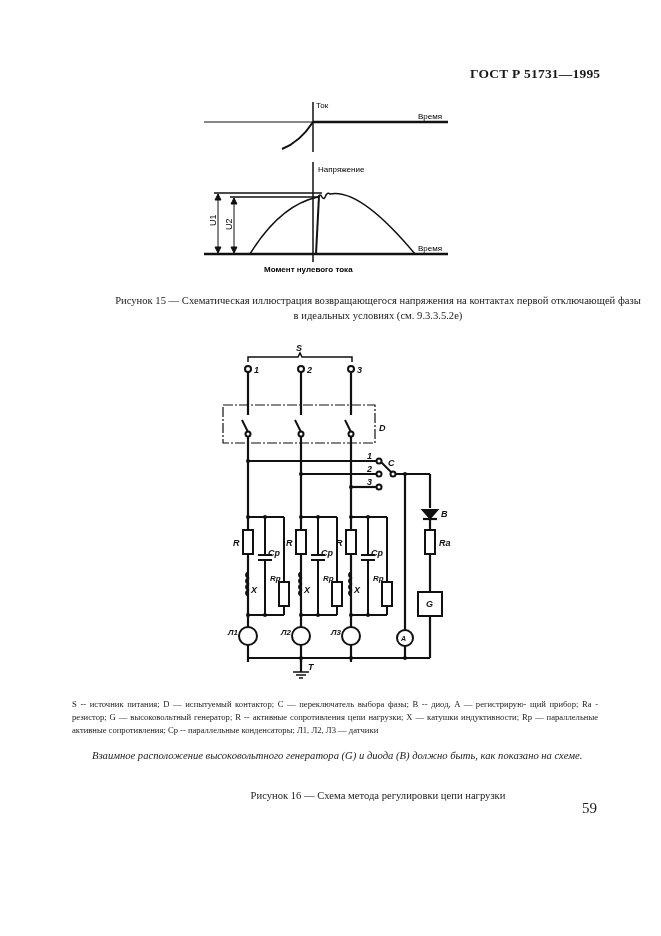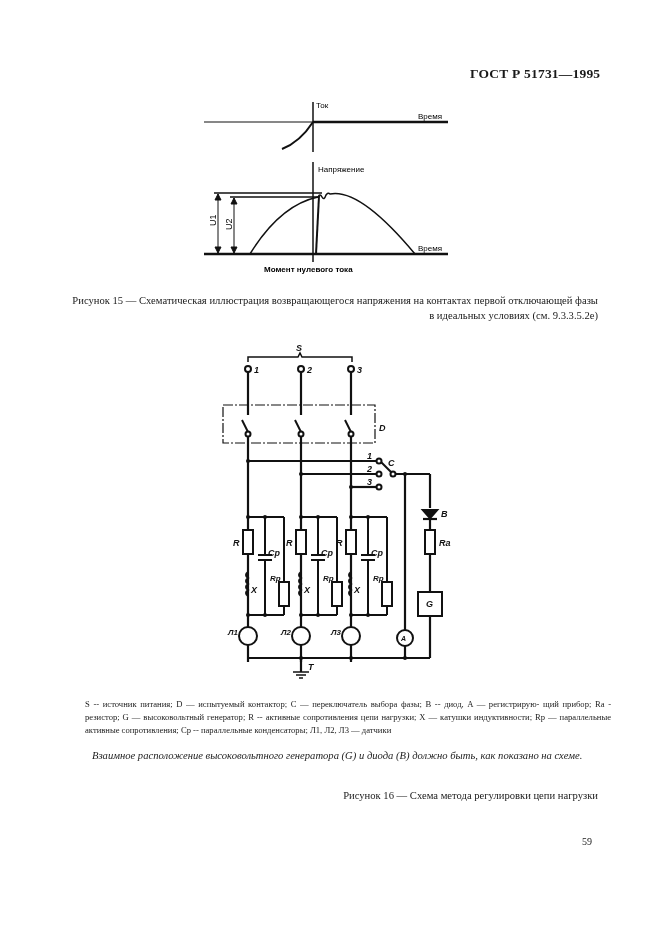--- a/index.html
+++ b/index.html
@@ -1,27 +1,27 @@
 <!DOCTYPE html>
 <html><head>
   <meta charset="utf-8">
   <style>
     html, body { margin: 0; padding: 0; background: #ffffff; }
     body { width: 661px; height: 936px; position: relative; overflow: hidden;
            font-family: "Liberation Serif", "DejaVu Serif", serif; color: #1a1a1a; }
     .header-std { position: absolute; left: 470px; top: 66px; font-weight: bold; font-size: 13.5px; letter-spacing: 0.2px; }
     .fig { position: absolute; left: 0; top: 0; }
     .fig text { font-family: "Liberation Sans", "DejaVu Sans", sans-serif; }
-    .caption { position: absolute; font-size: 10.6px; line-height: 15px; text-align: right; }
+    .caption { position: absolute; font-size: 10.6px; line-height: 15px; text-align: center; margin-left: 43px; }
     .cap15 { left: 72px; top: 293px; width: 526px; }
-    .legend { position: absolute; left: 85px; top: 698px; width: 526px; font-size: 8.6px; line-height: 13px; text-align: justify; color: #222; }
+    .legend { position: absolute; left: 72px; top: 698px; width: 526px; font-size: 8.6px; line-height: 13px; text-align: justify; color: #222; }
     .legend .last { text-align: center; display: block; }
     .para { position: absolute; left: 72px; top: 748px; width: 526px; font-size: 10.6px; line-height: 15px; text-align: justify; text-indent: 20px; font-style: italic; }
     .cap16 { left: 72px; top: 788px; width: 526px; }
-    .pagenum { position: absolute; left: 582px; top: 836px; font-size: 10px; }
+    .pagenum { position: absolute; left: 582px; top: 800px; font-size: 15px; }
   </style>
 </head>
 <body>
 
 <div class="header-std">ГОСТ Р 51731—1995</div>
 
 <svg class="fig" width="661" height="936" xmlns="http://www.w3.org/2000/svg">
   <g stroke="#111" fill="none">
     <line x1="204" y1="122" x2="313" y2="122" stroke-width="1.2"></line>
     <line x1="313" y1="122" x2="448" y2="122" stroke-width="2.5"></line>

